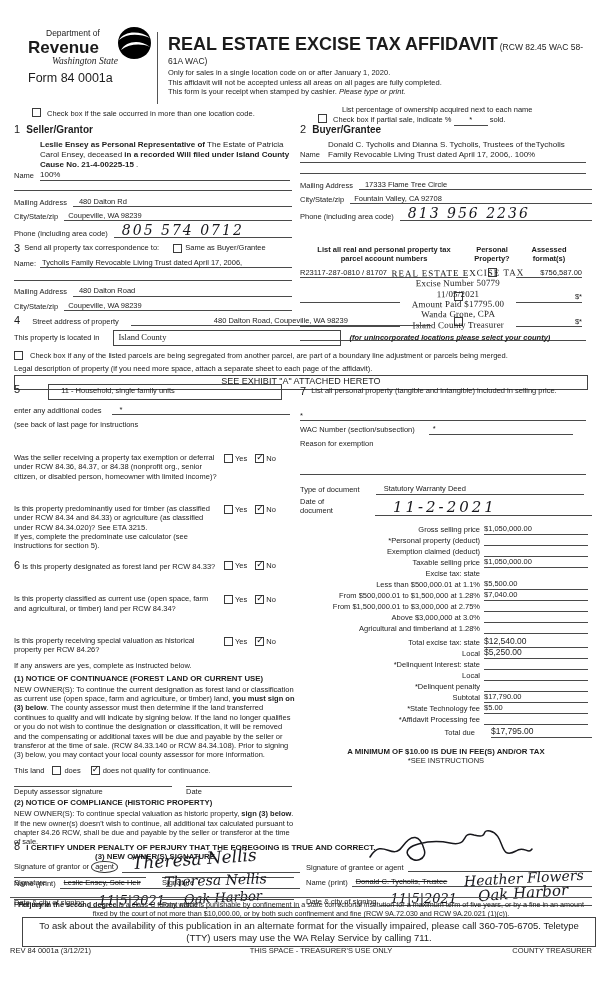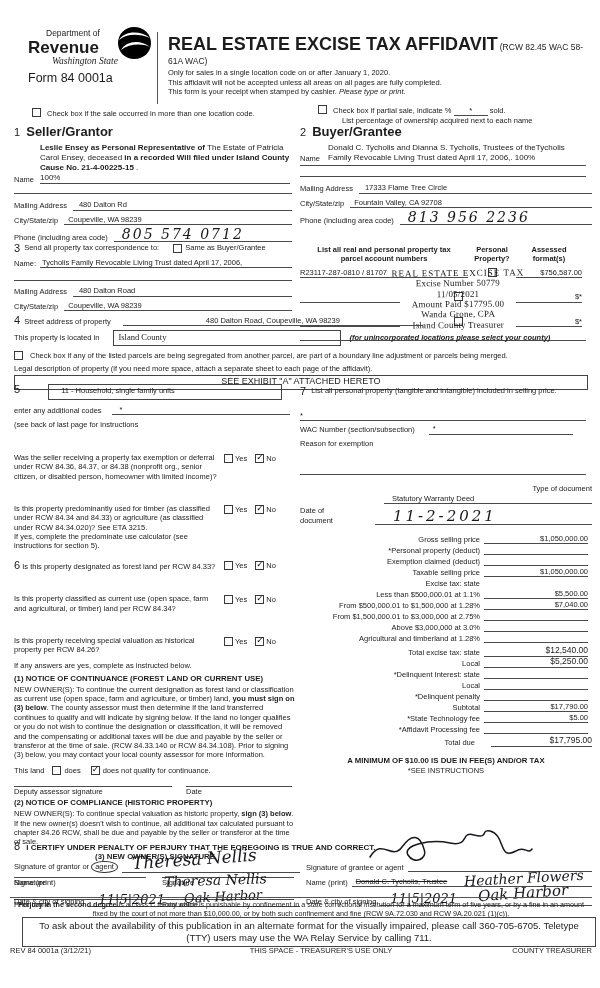--- a/index.html
+++ b/index.html
@@ -10,28 +10,28 @@
   .i{font-style:italic;}
   .line{border-bottom:1px solid #4a4a4a;}
   .fill{flex:1;}
   .row{display:flex;align-items:flex-end;}
   .cb{display:inline-block;width:7px;height:7px;border:1px solid #3a3a3a;vertical-align:-1px;
       position:relative;background:#fff;flex:none;}
   .cb.checked::after{content:"✓";position:absolute;top:-3px;left:0px;font-size:9px;color:#111;}
   .hand{font-family:"DejaVu Serif",serif;font-style:italic;color:#17171c;}
   .strike{text-decoration:line-through;}
   .secnum{font-size:11px;line-height:1;}
-  .sechead{font-size:13px;font-weight:700;}
+  .sechead{font-size:10px;font-weight:700;}
   .qrow{display:flex;justify-content:space-between;margin-top:23px;}
   .qtext{width:205px;}
   .yn{display:flex;gap:2px;align-items:flex-start;white-space:nowrap;width:72px;padding-top:1px;}
   .yn .lbl{margin-right:6px;}
   .trow{display:flex;align-items:flex-end;height:11px;}
   .tlab{width:180px;text-align:right;padding-right:4px;}
-  .tval{width:104px;text-align:right;padding-bottom:0px;}
+  .tval{width:104px;text-align:left;padding-bottom:0px;}
   .stamp{font-family:"Liberation Serif",serif;font-size:9px;line-height:1.15;text-align:center;
          color:#1a1a1a;letter-spacing:.2px;transform:rotate(-.5deg);}
   .boxfield{border:1px solid #444;}
   .circle{border:1px solid #333;border-radius:50%;padding:0 3px 1px 3px;display:inline-block;}
   .s8col{width:288px;position:relative;}
   .s8row{display:flex;align-items:flex-end;margin-top:8px;position:relative;}
 </style>
 </head>
 <body>
 
@@ -64,27 +64,27 @@
       <span>This form is your receipt when stamped by cashier.</span>
       <span class="i">Please type or print.</span>
     </div>
   </div>
 
   <div class="abs" style="left:32px;top:108px;">
     <span class="cb"></span>
     <span style="margin-left:4px;">Check box if the sale occurred in more than one location code.</span>
   </div>
   <div class="abs" style="left:318px;top:105px;width:270px;">
+    <div style="padding-left:24px;">List percentage of ownership acquired next to each name</div>
     <div>
       <span class="cb"></span>
       <span style="margin-left:4px;">Check box if partial sale, indicate %</span>
       <span class="line" style="display:inline-block;width:34px;text-align:center;">*</span>
       <span>sold.</span>
     </div>
-    <div style="padding-left:24px;">List percentage of ownership acquired next to each name</div>
   </div>
 
   <div class="abs" style="left:14px;top:124px;width:278px;">
     <div><span class="secnum">1</span>
       <span class="sechead" style="margin-left:4px;">Seller/Grantor</span></div>
     <div class="row" style="margin-top:3px;">
       <span style="flex:none;width:26px;">Name</span>
       <div style="font-size:8px;width:250px;">
         <span class="b">Leslie Ensey as Personal Representative of</span>
         <span>The Estate of Patricia Carol Ensey, deceased</span>
@@ -191,21 +191,21 @@
     <div>Excise Number 50779</div>
     <div>11/05/2021</div>
     <div>Amount Paid $17795.00</div>
     <div>Wanda Grone, CPA</div>
     <div>Island County Treasurer</div>
   </div>
 
   <div class="abs" style="left:14px;top:315px;width:578px;">
     <div class="row">
       <span class="secnum">4</span>
-      <span style="margin-left:4px;">Street address of property</span>
+      <span style="margin-left:12px;">Street address of property</span>
       <span class="line" style="margin-left:12px;width:300px;text-align:center;">480 Dalton Road, Coupeville, WA 98239</span>
     </div>
     <div class="row" style="margin-top:4px;align-items:center;">
       <span>This property is located in</span>
       <span class="boxfield" style="margin-left:14px;width:218px;height:12px;padding:1px 4px;font-family:'Liberation Serif',serif;font-size:8.5px;">Island County</span>
       <span class="b i" style="margin-left:8px;">(for unincorporated locations please select your county)</span>
     </div>
     <div class="row" style="margin-top:5px;align-items:flex-start;">
       <span class="cb"></span>
       <span style="margin-left:7px;">Check box if any of the listed parcels are being segregated from another parcel, are part of a boundary line adjustment or parcels being merged.</span>
@@ -320,21 +320,21 @@
       <span class="secnum">7</span>
       <span style="margin-left:5px;width:272px;">List all personal property (tangible and intangible) included in selling price.</span>
     </div>
     <div class="line" style="margin-top:14px;width:286px;">*</div>
     <div class="row" style="margin-top:3px;">
       <span>WAC Number (section/subsection)</span>
       <span class="line" style="margin-left:14px;width:140px;padding-left:4px;">*</span>
     </div>
     <div style="margin-top:4px;">Reason for exemption</div>
     <div class="line" style="margin-top:26px;width:286px;"></div>
-    <div class="row" style="margin-top:9px;flex-direction:column;">
+    <div class="row" style="margin-top:9px;">
       <span>Type of document</span>
       <span class="line" style="margin-left:16px;width:200px;padding-left:8px;">Statutory Warranty Deed</span>
     </div>
     <div class="row" style="margin-top:3px;height:18px;">
       <span>Date of document</span>
       <span class="line hand" style="margin-left:16px;width:200px;padding-left:18px;font-size:15px;letter-spacing:3px;line-height:1;">11-2-2021</span>
     </div>
 
     <div style="margin-top:8px;">
       <div class="trow">
@@ -429,20 +429,23 @@
         <div class="s8row">
           <span>
             <span>Signature of grantor or</span>
             <span class="circle">agent</span>
           </span>
           <span class="line fill" style="margin-left:4px;height:10px;"></span>
           <span class="abs hand" style="left:118px;top:-12px;font-size:17px;transform:rotate(-4deg);white-space:nowrap;">Theresa Nellis</span>
         </div>
         <div class="s8row" style="margin-top:5px;">
           <span>Name (print)</span>
+          <span class="line fill" style="margin-left:4px;padding-left:4px;">
+            <span class="strike">Leslie Ensey, Sole Heir</span>
+          </span>
           <span class="abs hand" style="left:150px;top:-6px;font-size:14px;transform:rotate(-2deg);white-space:nowrap;">Theresa Nellis</span>
         </div>
         <div class="s8row" style="margin-top:5px;height:14px;">
           <span>Date &amp; city of signing</span>
           <span class="line fill hand" style="margin-left:4px;padding-left:10px;font-size:13px;line-height:1;"><span>11|5|2021</span></span>
           <span class="abs hand" style="left:170px;top:-4px;font-size:13px;transform:rotate(-3deg);white-space:nowrap;">Oak Harbor</span>
         </div>
       </div>
 
       <div class="s8col">

